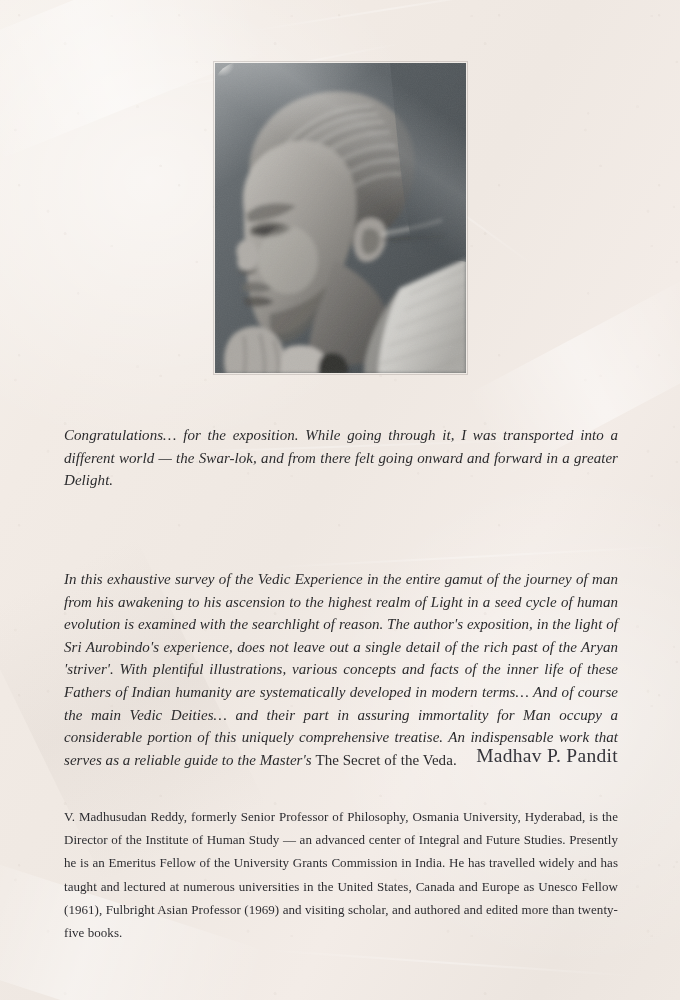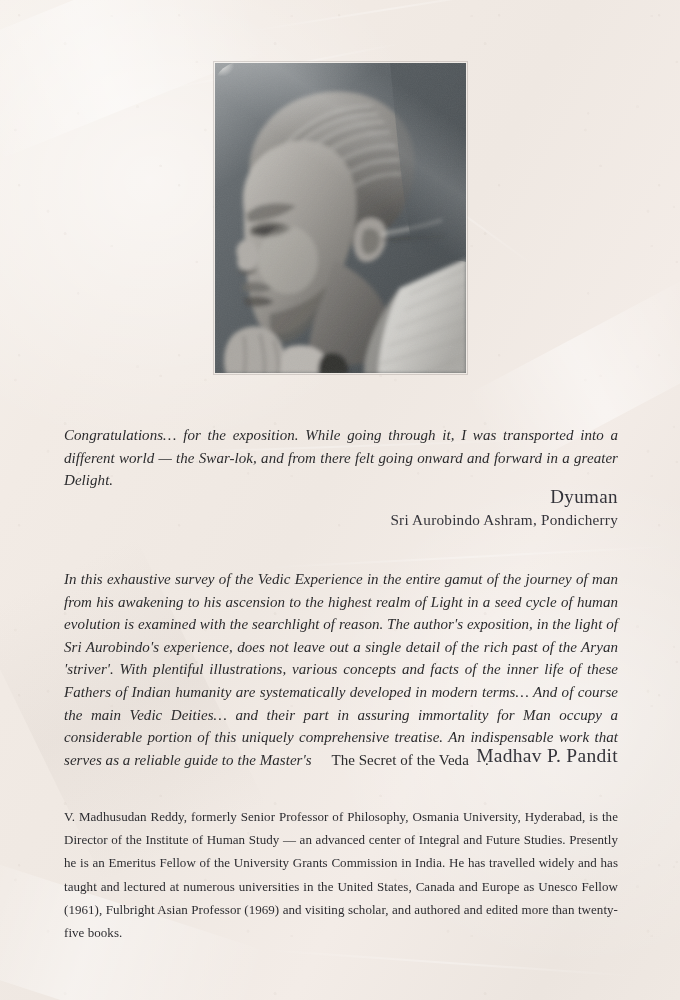--- a/index.html
+++ b/index.html
@@ -97,21 +97,21 @@
   }
   p.quote {
     margin: 0;
     font-style: italic;
     font-size: 15px;
     line-height: 22.6px;
     text-align: justify;
     color: #2b2b2d;
     letter-spacing: 0.05px;
   }
-  p.quote .roman { font-style: normal; margin-left: 16px; }
+  p.quote .roman { font-style: normal; }
 
   .attrib {
     text-align: right;
     color: #34343a;
   }
   .attrib .name {
     display: block;
     font-size: 19px;
     line-height: 24px;
     letter-spacing: 0.4px;
@@ -295,24 +295,20 @@
 
       <rect x="0.5" y="0.5" width="252" height="311" fill="none" stroke="#efeae5" stroke-width="1"></rect>
     </svg>
     <div id="photo-sheen"></div>
   </div>
 
   <div class="text-col" id="quote-one-block">
     <p class="quote">Congratulations… for the exposition. While going through it, I was transported into a different world — the Swar-lok, and from there felt going onward and forward in a greater Delight.</p>
   </div>
 
-  <div class="text-col attrib" id="attrib-one-block">
-    <span class="name">Dyuman</span>
-    <span class="place">Sri Aurobindo Ashram, Pondicherry</span>
-  </div>
 
   <div class="text-col" id="quote-two-block">
     <p class="quote"><span>In this exhaustive survey of the Vedic Experience in the entire gamut of the journey of man from his awakening to his ascension to the highest realm of Light in a seed cycle of human evolution is examined with the searchlight of reason. The author's exposition, in the light of Sri Aurobindo's experience, does not leave out a single detail of the rich past of the Aryan 'striver'. With plentiful illustrations, various concepts and facts of the inner life of these Fathers of Indian humanity are systematically developed in modern terms… And of course the main Vedic Deities… and their part in assuring immortality for Man occupy a considerable portion of this uniquely comprehensive treatise. An indispensable work that serves as a reliable guide to the Master's </span><span class="roman">The Secret of the Veda</span><span class="roman">.</span></p>
   </div>
 
   <div class="text-col signature" id="signature-block">
     <span>Madhav P. Pandit</span>
   </div>
 
   <div class="text-col" id="bio-block">

